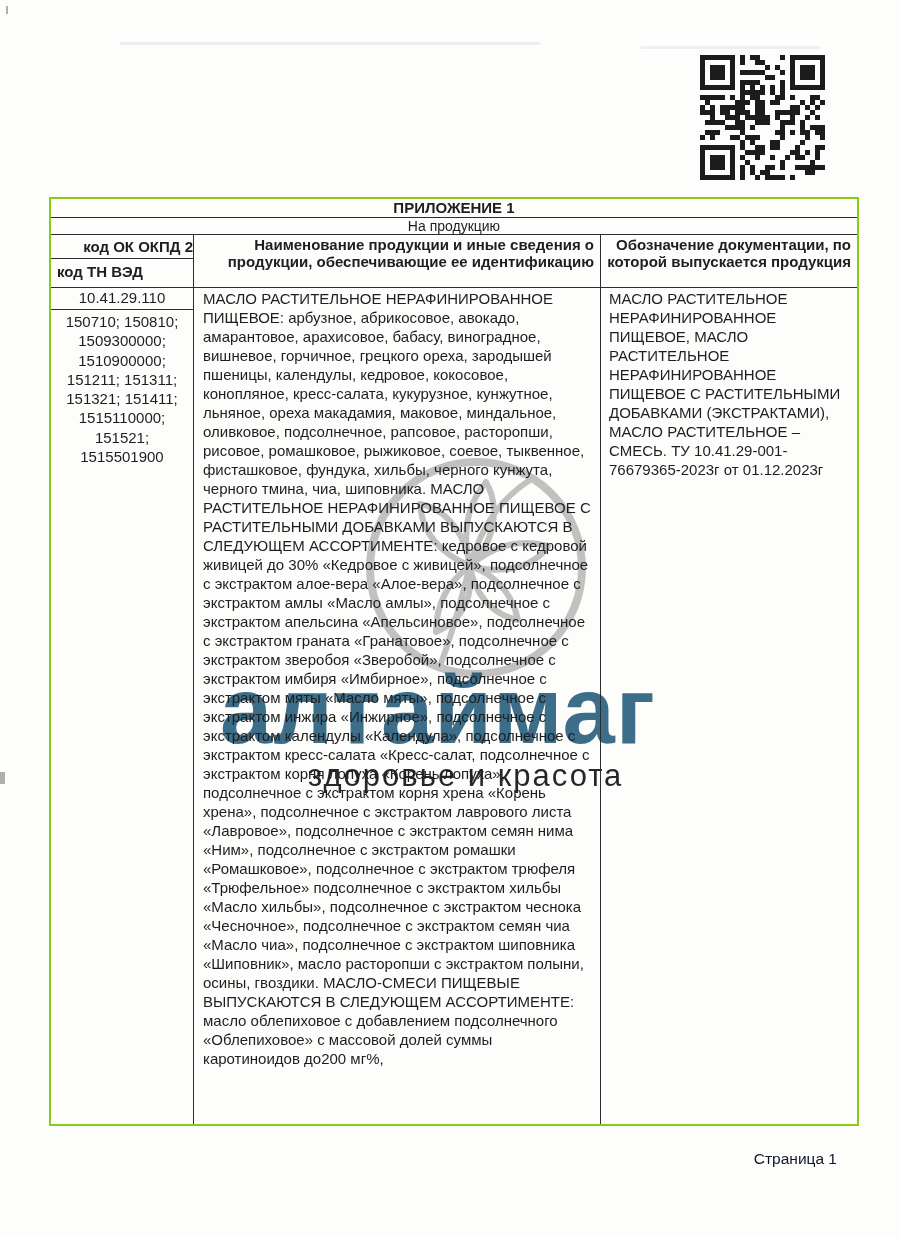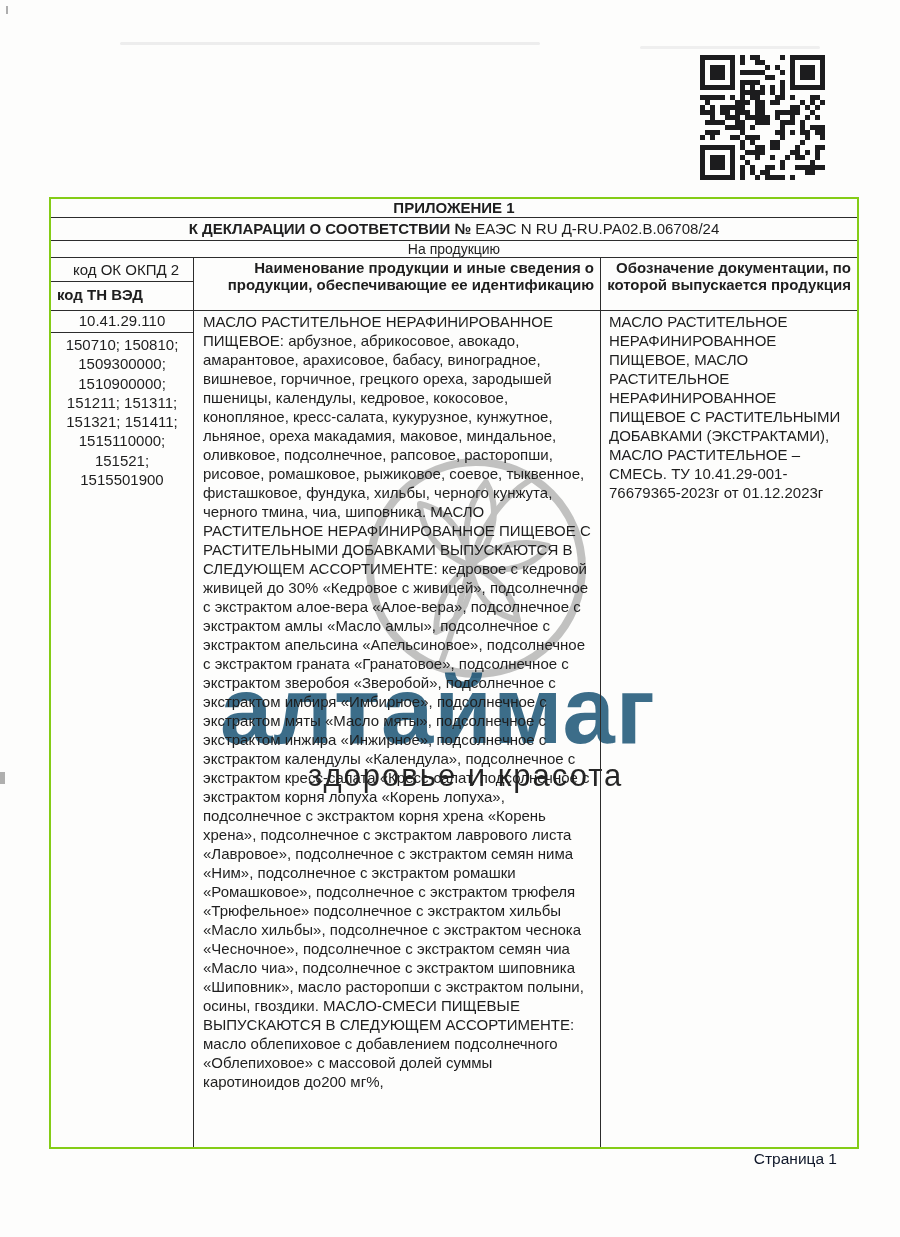--- a/index.html
+++ b/index.html
@@ -48,21 +48,21 @@
   .r-decl{height:22px;line-height:22px;text-align:center;font-size:15px;}
   .r-decl .b{font-weight:bold;}
   .r-scope{height:16px;line-height:16px;text-align:center;font-size:14px;}
 
   .cols{display:flex;align-items:stretch;}
   .c1{width:143px;border-right:1.5px solid #2c2c2c;box-sizing:border-box;flex:none;}
   .c2{width:407px;border-right:1.5px solid #2c2c2c;box-sizing:border-box;flex:none;}
   .c3{flex:1 1 auto;box-sizing:border-box;}
 
   .r-heads{min-height:52px;}
-  .h-c1-top{height:23px;line-height:23px;border-bottom:1.5px solid #2c2c2c;font-weight:normal;padding-left:22px;}
+  .h-c1-top{height:23px;line-height:23px;border-bottom:1.5px solid #2c2c2c;font-weight:bold;padding-left:10px;text-align:right;}
   .h-c1-bot{height:28px;line-height:26px;font-weight:bold;padding-left:6px;}
   .h-center{font-weight:bold;text-align:right;line-height:17px;padding:1px 6px;}
 
   .r-data{min-height:836px;}
   .okpd{height:21px;line-height:20px;text-align:center;border-bottom:1.5px solid #2c2c2c;}
   .codes{text-align:center;line-height:19.3px;white-space:pre-line;padding-top:2px;}
   .body-text{padding:1px 8px 2px 9px;line-height:19px;text-align:left;}
   .doc-text{padding:1px 6px 2px 8px;line-height:19px;text-align:left;}
 
   .footer{
@@ -98,24 +98,20 @@
       </g>
     </svg>
     <div class="wm-brand">алтаймаг</div>
     <div class="wm-tagline">здоровье и красота</div>
   </div>
 
   <div class="tbl">
 
     <div class="r-title rowline">ПРИЛОЖЕНИЕ 1</div>
 
-    <div class="r-decl rowline">
-      <span class="b">К ДЕКЛАРАЦИИ О СООТВЕТСТВИИ №</span>
-      <span>ЕАЭС N RU Д-RU.РА02.В.06708/24</span>
-    </div>
 
     <div class="r-scope rowline">На продукцию</div>
 
     <div class="cols r-heads rowline">
       <div class="c1">
         <div class="h-c1-top">код ОК ОКПД 2</div>
         <div class="h-c1-bot">код ТН ВЭД</div>
       </div>
       <div class="c2 h-center">Наименование продукции и иные сведения о продукции, обеспечивающие ее идентификацию</div>
       <div class="c3 h-center">Обозначение документации, по которой выпускается продукция</div>

